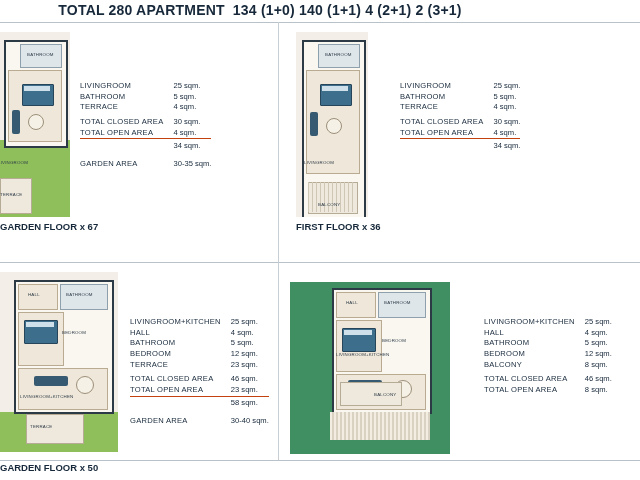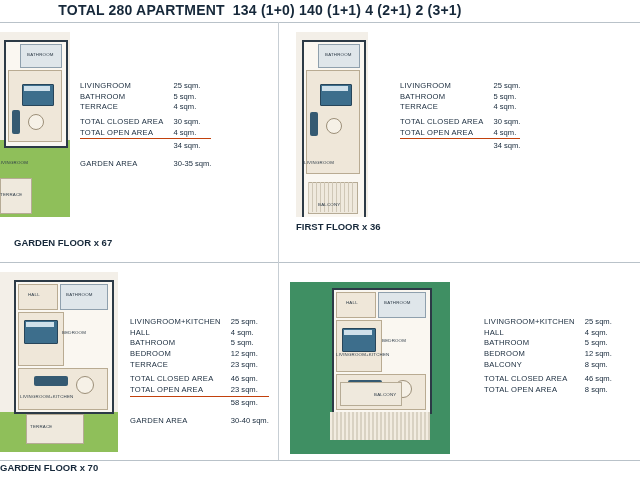--- a/index.html
+++ b/index.html
@@ -111,21 +111,21 @@
     <div class="label" style="left:27px;top:20px;">BATHROOM</div>
     <div class="room" style="left:8px;top:38px;width:52px;height:70px;"></div>
     <div class="bed" style="left:22px;top:52px;width:30px;height:20px;"></div>
     <div class="pillow" style="left:24px;top:54px;width:26px;height:5px;"></div>
     <div class="sofa" style="left:12px;top:78px;width:8px;height:24px;"></div>
     <div class="table" style="left:28px;top:82px;width:14px;height:14px;"></div>
     <div class="label" style="left:-2px;top:128px;">LIVINGROOM</div>
     <div class="deck" style="left:0;top:146px;width:30px;height:34px;"></div>
     <div class="label" style="left:0px;top:160px;">TERRACE</div>
   </div>
-  <div class="caption" style="left:14px;top:221px;margin-top:16px;">GARDEN FLOOR x 67</div>
+  <div class="caption" style="left:0px;top:221px;">GARDEN FLOOR x 67</div>
 
   <div class="spec" style="left:80px;top:82px;">
     <table>
       <tbody>
           <tr>
             <td class="k">LIVINGROOM</td>
             <td class="v">25 sqm.</td>
           </tr>
       <tr>
             <td class="k">BATHROOM</td>
@@ -216,21 +216,21 @@
     <div class="bed" style="left:24px;top:48px;width:32px;height:22px;"></div>
     <div class="pillow" style="left:26px;top:50px;width:28px;height:5px;"></div>
     <div class="label" style="left:62px;top:58px;">BEDROOM</div>
     <div class="room" style="left:18px;top:96px;width:88px;height:40px;"></div>
     <div class="sofa" style="left:34px;top:104px;width:34px;height:10px;"></div>
     <div class="table" style="left:76px;top:104px;width:16px;height:16px;"></div>
     <div class="label" style="left:20px;top:122px;">LIVINGROOM+KITCHEN</div>
     <div class="deck" style="left:26px;top:142px;width:56px;height:28px;"></div>
     <div class="label" style="left:30px;top:152px;">TERRACE</div>
   </div>
-  <div class="caption" style="left:0px;top:462px;">GARDEN FLOOR x 70</div>
+  <div class="caption" style="left:0px;top:462px;">GARDEN FLOOR x 50</div>
 
   <div class="spec" style="left:130px;top:318px;">
     <table>
       <tbody>
           <tr>
             <td class="k">LIVINGROOM+KITCHEN</td>
             <td class="v">25 sqm.</td>
           </tr>
       <tr>
             <td class="k">HALL</td>

